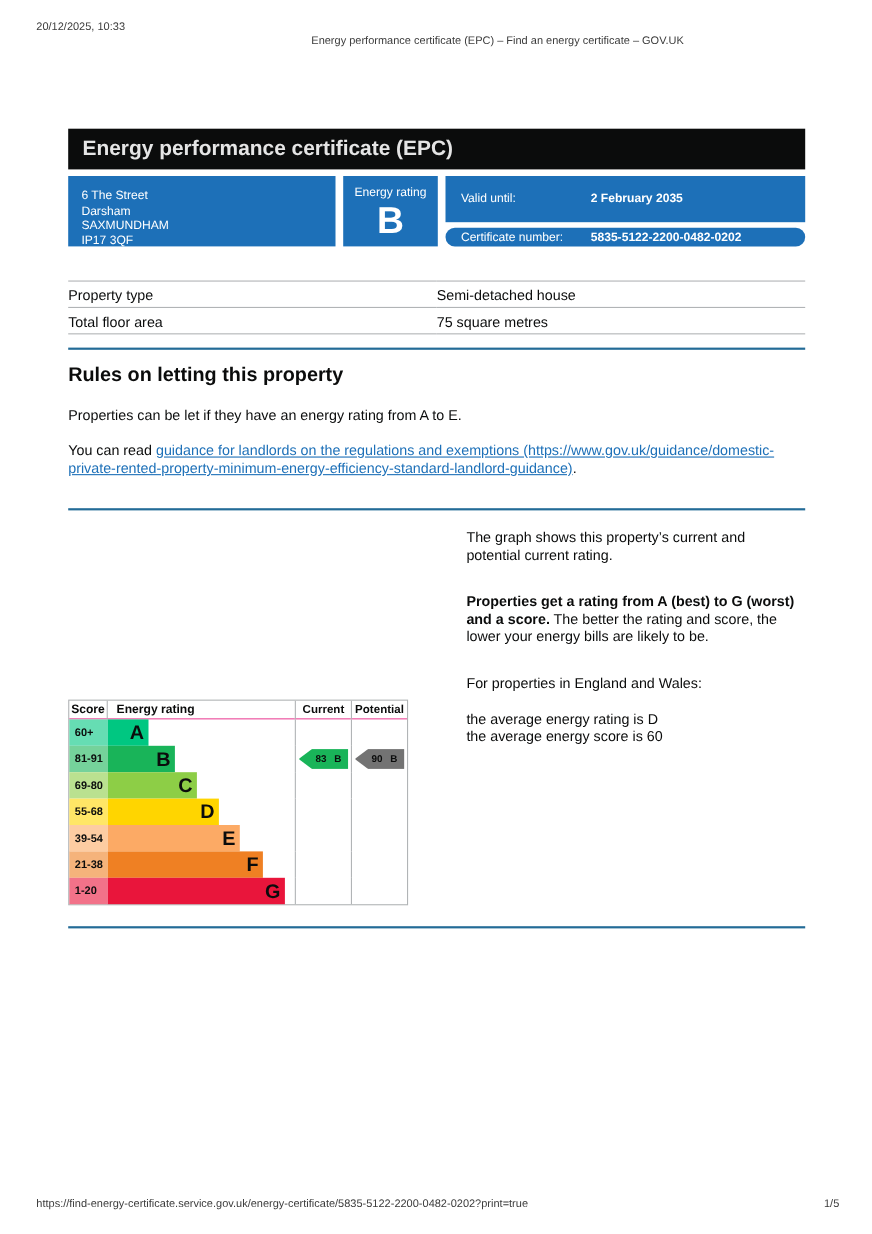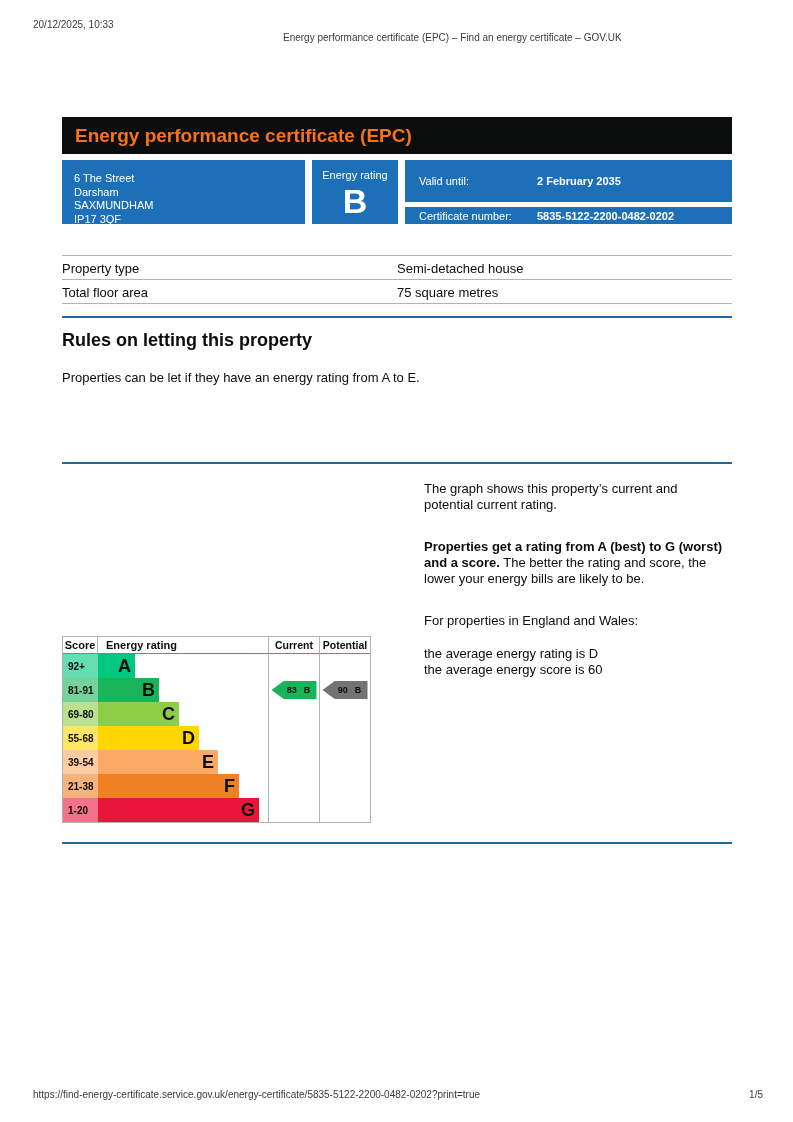--- a/index.html
+++ b/index.html
@@ -23,39 +23,39 @@
   .ph-date { position: absolute; left: 0; top: 0; }
   .ph-title { position: absolute; left: 250px; top: 13px; }
   .print-footer { position: absolute; top: 1089px; left: 33px; right: 30px;
     font-size: 10px; color: #3b3b3b; }
   .pf-url { position: absolute; left: 0; top: 0; }
   .pf-page { position: absolute; right: 0; top: 0; }
 
   
   .banner {
     position: absolute; left: 62px; top: 117px; width: 670px; height: 37px;
-    background: #0b0c0c; color: #f97316;
+    background: #0b0c0c; color: #e5e5e5;
     display: flex; align-items: center; padding-left: 13px;
   }
   .banner h1 { font-size: 19px; font-weight: bold; }
 
   
   .summary-row {
     position: absolute; left: 62px; top: 160px; width: 670px; height: 64px;
     display: flex; gap: 7px;
   }
   .bluebox { background: #1d70b8; color: #ffffff; }
   .address-box { width: 243px; padding: 12px 12px; font-size: 11px; line-height: 13.5px; }
   .rating-box { width: 86px; text-align: center; padding-top: 9px; }
   .rating-box .rating-label { font-size: 11px; }
   .rating-box .rating-letter { font-size: 34px; font-weight: bold; line-height: 40px; }
   .right-boxes { flex: 1; display: flex; flex-direction: column; gap: 5px; }
   .kv-box { display: flex; align-items: center; padding-left: 14px; font-size: 11px; }
   .kv-box.top { height: 42px; }
-  .kv-box.bottom { flex: 1; }
+  .kv-box.bottom { flex: 1; border-radius: 11px; }
   .kv-box .k { width: 118px; }
   .kv-box .v { font-weight: bold; }
 
   
   .prop-table {
     position: absolute; left: 62px; top: 255px; width: 670px;
     border-collapse: collapse; font-size: 13px;
   }
   .prop-table td {
     border-top: 1px solid #b1b4b6;
@@ -164,41 +164,42 @@
         <td>Total floor area</td>
         <td class="val">75 square metres</td>
       </tr>
     </tbody>
   </table>
 
   <hr class="blue-rule" id="rule1">
 
   <h2 class="section-h" id="rules-heading">Rules on letting this property</h2>
   <p class="body-text" id="rules-p1">Properties can be let if they have an energy rating from A to E.</p>
+  <p class="body-text" id="rules-p2"><span>You can read </span><a href="#" class="gov-link">guidance for landlords on the regulations and exemptions (https://www.gov.uk/guidance/domestic-private-rented-property-minimum-energy-efficiency-standard-landlord-guidance)</a><span>.</span></p>
 
   <hr class="blue-rule" id="rule2">
 
 
   <div class="col-right">
     <p class="body-text">The graph shows this property’s current and potential current rating.</p>
     <p class="body-text"><b>Properties get a rating from A (best) to G (worst) and a score.</b><span> The better the rating and score, the lower your energy bills are likely to be.</span></p>
     <p class="body-text averages-intro">For properties in England and Wales:</p>
     <p class="body-text avg-lines">
       <span style="display:block">the average energy rating is D</span>
       <span style="display:block">the average energy score is 60</span>
     </p>
   </div>
 
   <div class="epc-chart">
     <div class="ch-h score-h">Score</div>
     <div class="ch-h rating-h">Energy rating</div>
     <div class="ch-h cur-h">Current</div>
     <div class="ch-h pot-h">Potential</div>
 
-    <div class="score-cell" style="background-color: rgb(102, 221, 179);">92+</div>
+    <div class="score-cell" style="background-color: rgb(102, 221, 179);">60+</div>
     <div class="bar-cell">
         <div class="bar w0" style="background-color: rgb(0, 199, 129);">A</div>
       </div>
     <div class="cur-cell"></div>
     <div class="pot-cell"></div>
 
     <div class="score-cell" style="background-color: rgb(117, 210, 155);">81-91</div>
     <div class="bar-cell">
         <div class="bar w1" style="background-color: rgb(25, 180, 89);">B</div>
       </div>

